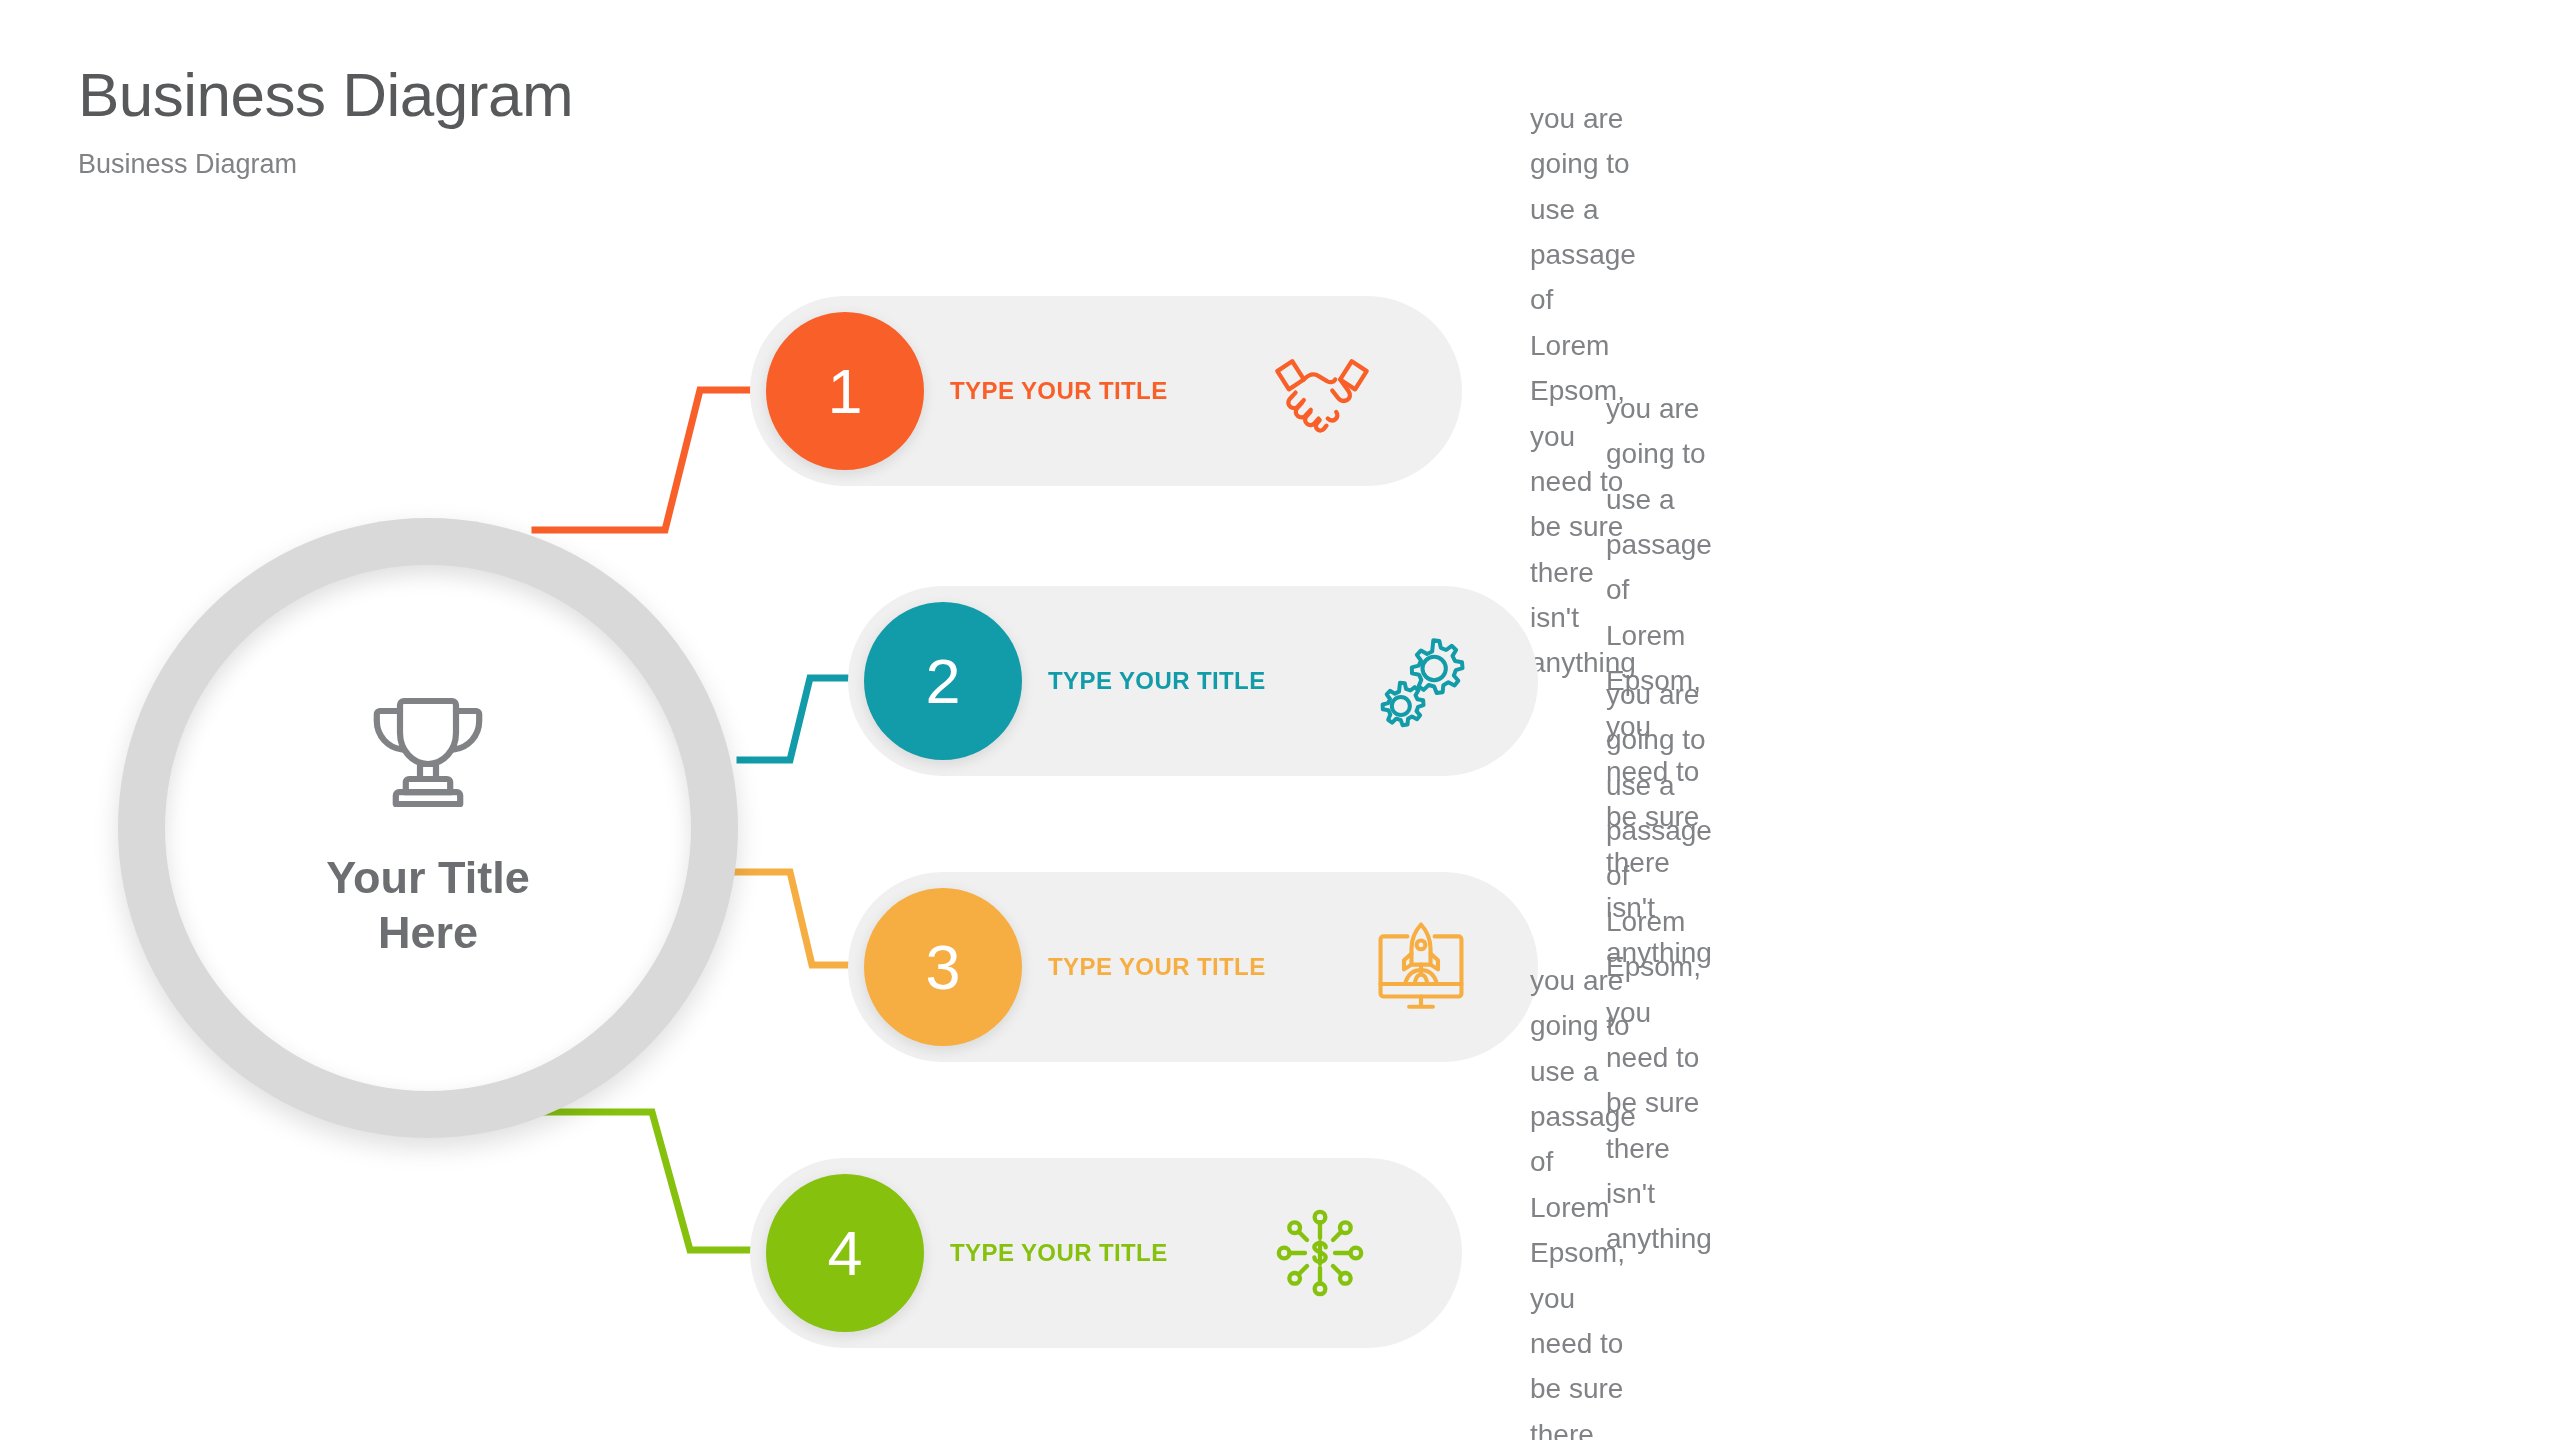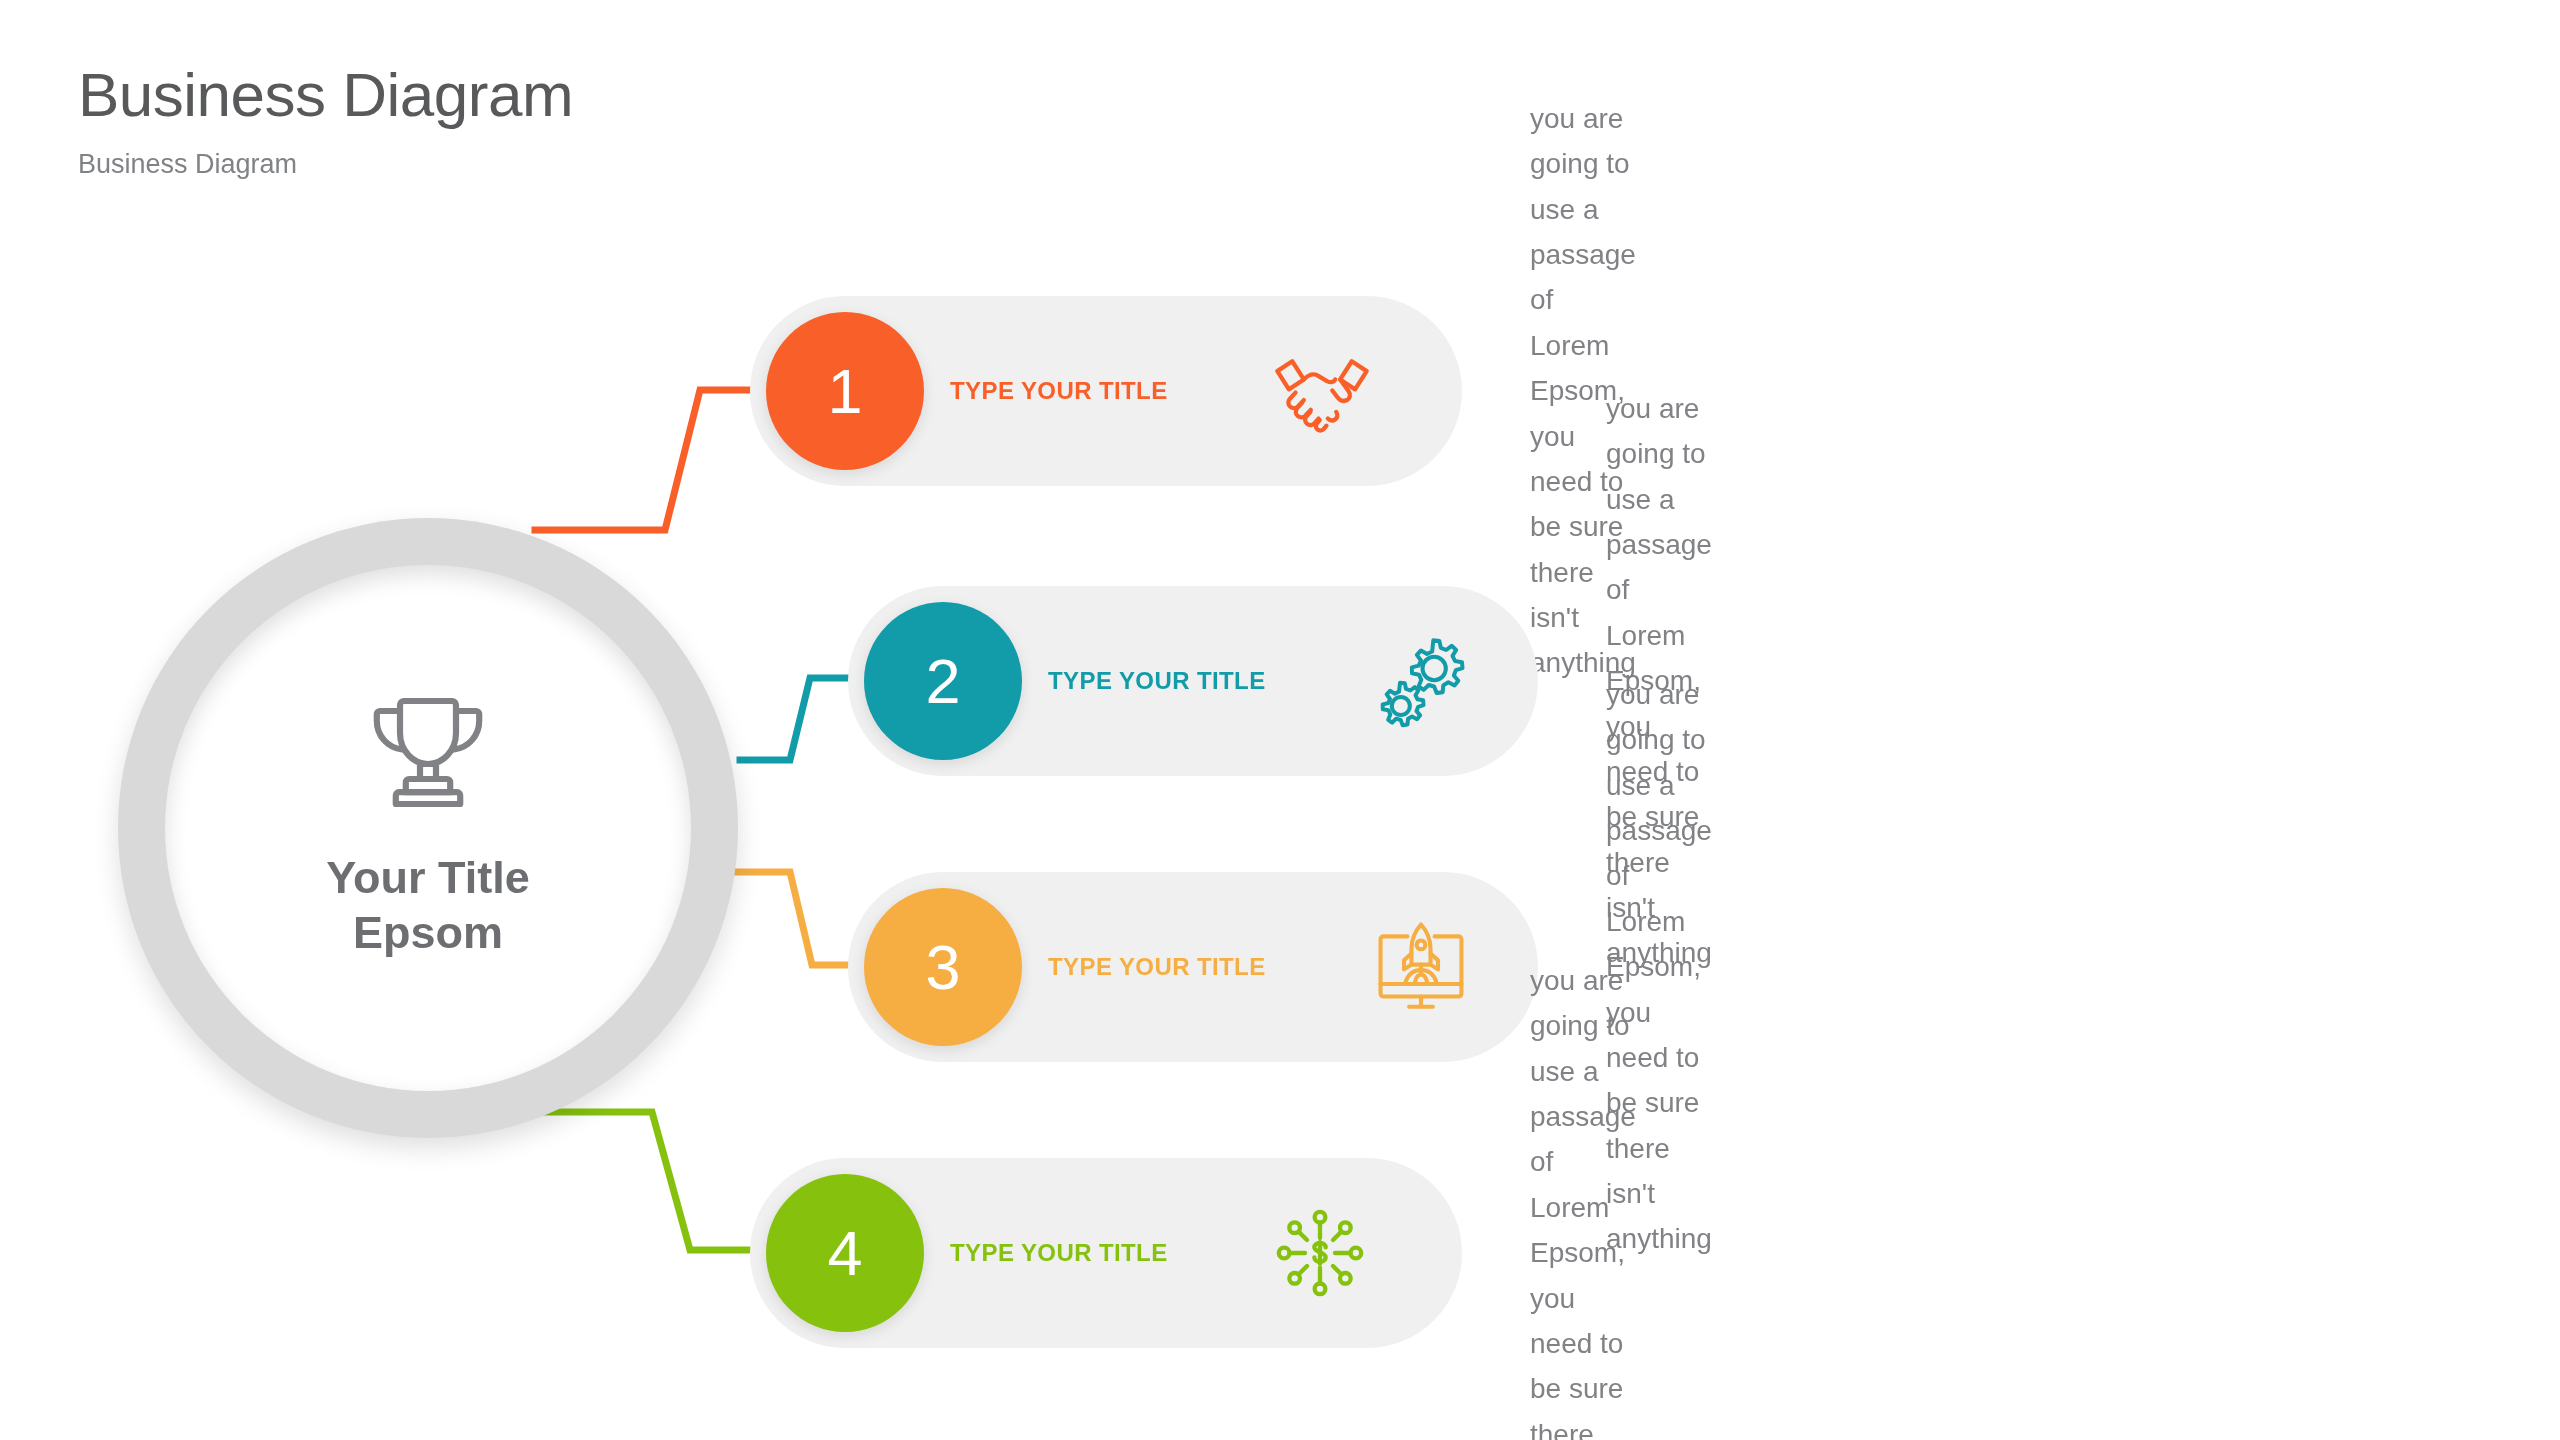--- a/index.html
+++ b/index.html
@@ -194,21 +194,21 @@
       <svg width="128" height="118" viewBox="0 0 64 59" fill="none" stroke="#808285" stroke-width="3.1" stroke-linejoin="round" stroke-linecap="round">
         <path d="M20 3 h24 a2 2 0 0 1 2 2 v14 c0 8.5 -6.3 15.5 -14 15.5 S18 27.5 18 19 V5 a2 2 0 0 1 2 -2 z"></path>
         <path d="M18 8 H8 a1.6 1.6 0 0 0 -1.6 1.6 v3.4 c0 7.4 5.6 13.5 12.6 14.2"></path>
         <path d="M46 8 h10 a1.6 1.6 0 0 1 1.6 1.6 v3.4 c0 7.4 -5.6 13.5 -12.6 14.2"></path>
         <path d="M28 34.5 h8 v7.5 h-8 z"></path>
         <path d="M22.5 42 h19 a1.6 1.6 0 0 1 1.6 1.6 v5 h-22.2 v-5 a1.6 1.6 0 0 1 1.6 -1.6 z"></path>
         <path d="M17.5 48.6 h29 a1.6 1.6 0 0 1 1.6 1.6 v4.3 h-32.2 v-4.3 a1.6 1.6 0 0 1 1.6 -1.6 z"></path>
       </svg>
     </span>
     <div id="hub-label">Your Title
-Epsom</div>
+Here</div>
   </div>
 </div>
 
 <div class="row" id="row-1">
   <div class="pill pill-1">
     <div class="num-circle" style="background:#f95f28;">1</div>
     <div class="pill-title" style="color:#f95f28;">TYPE YOUR TITLE</div>
     <div class="pill-icon">
       <svg width="104" height="86" viewBox="0 0 62 52" fill="none" stroke="#f95f28" stroke-width="2.6" stroke-linejoin="round" stroke-linecap="round">
         <path d="M4 14 L13 8 l7 11 -9 6 z"></path>

